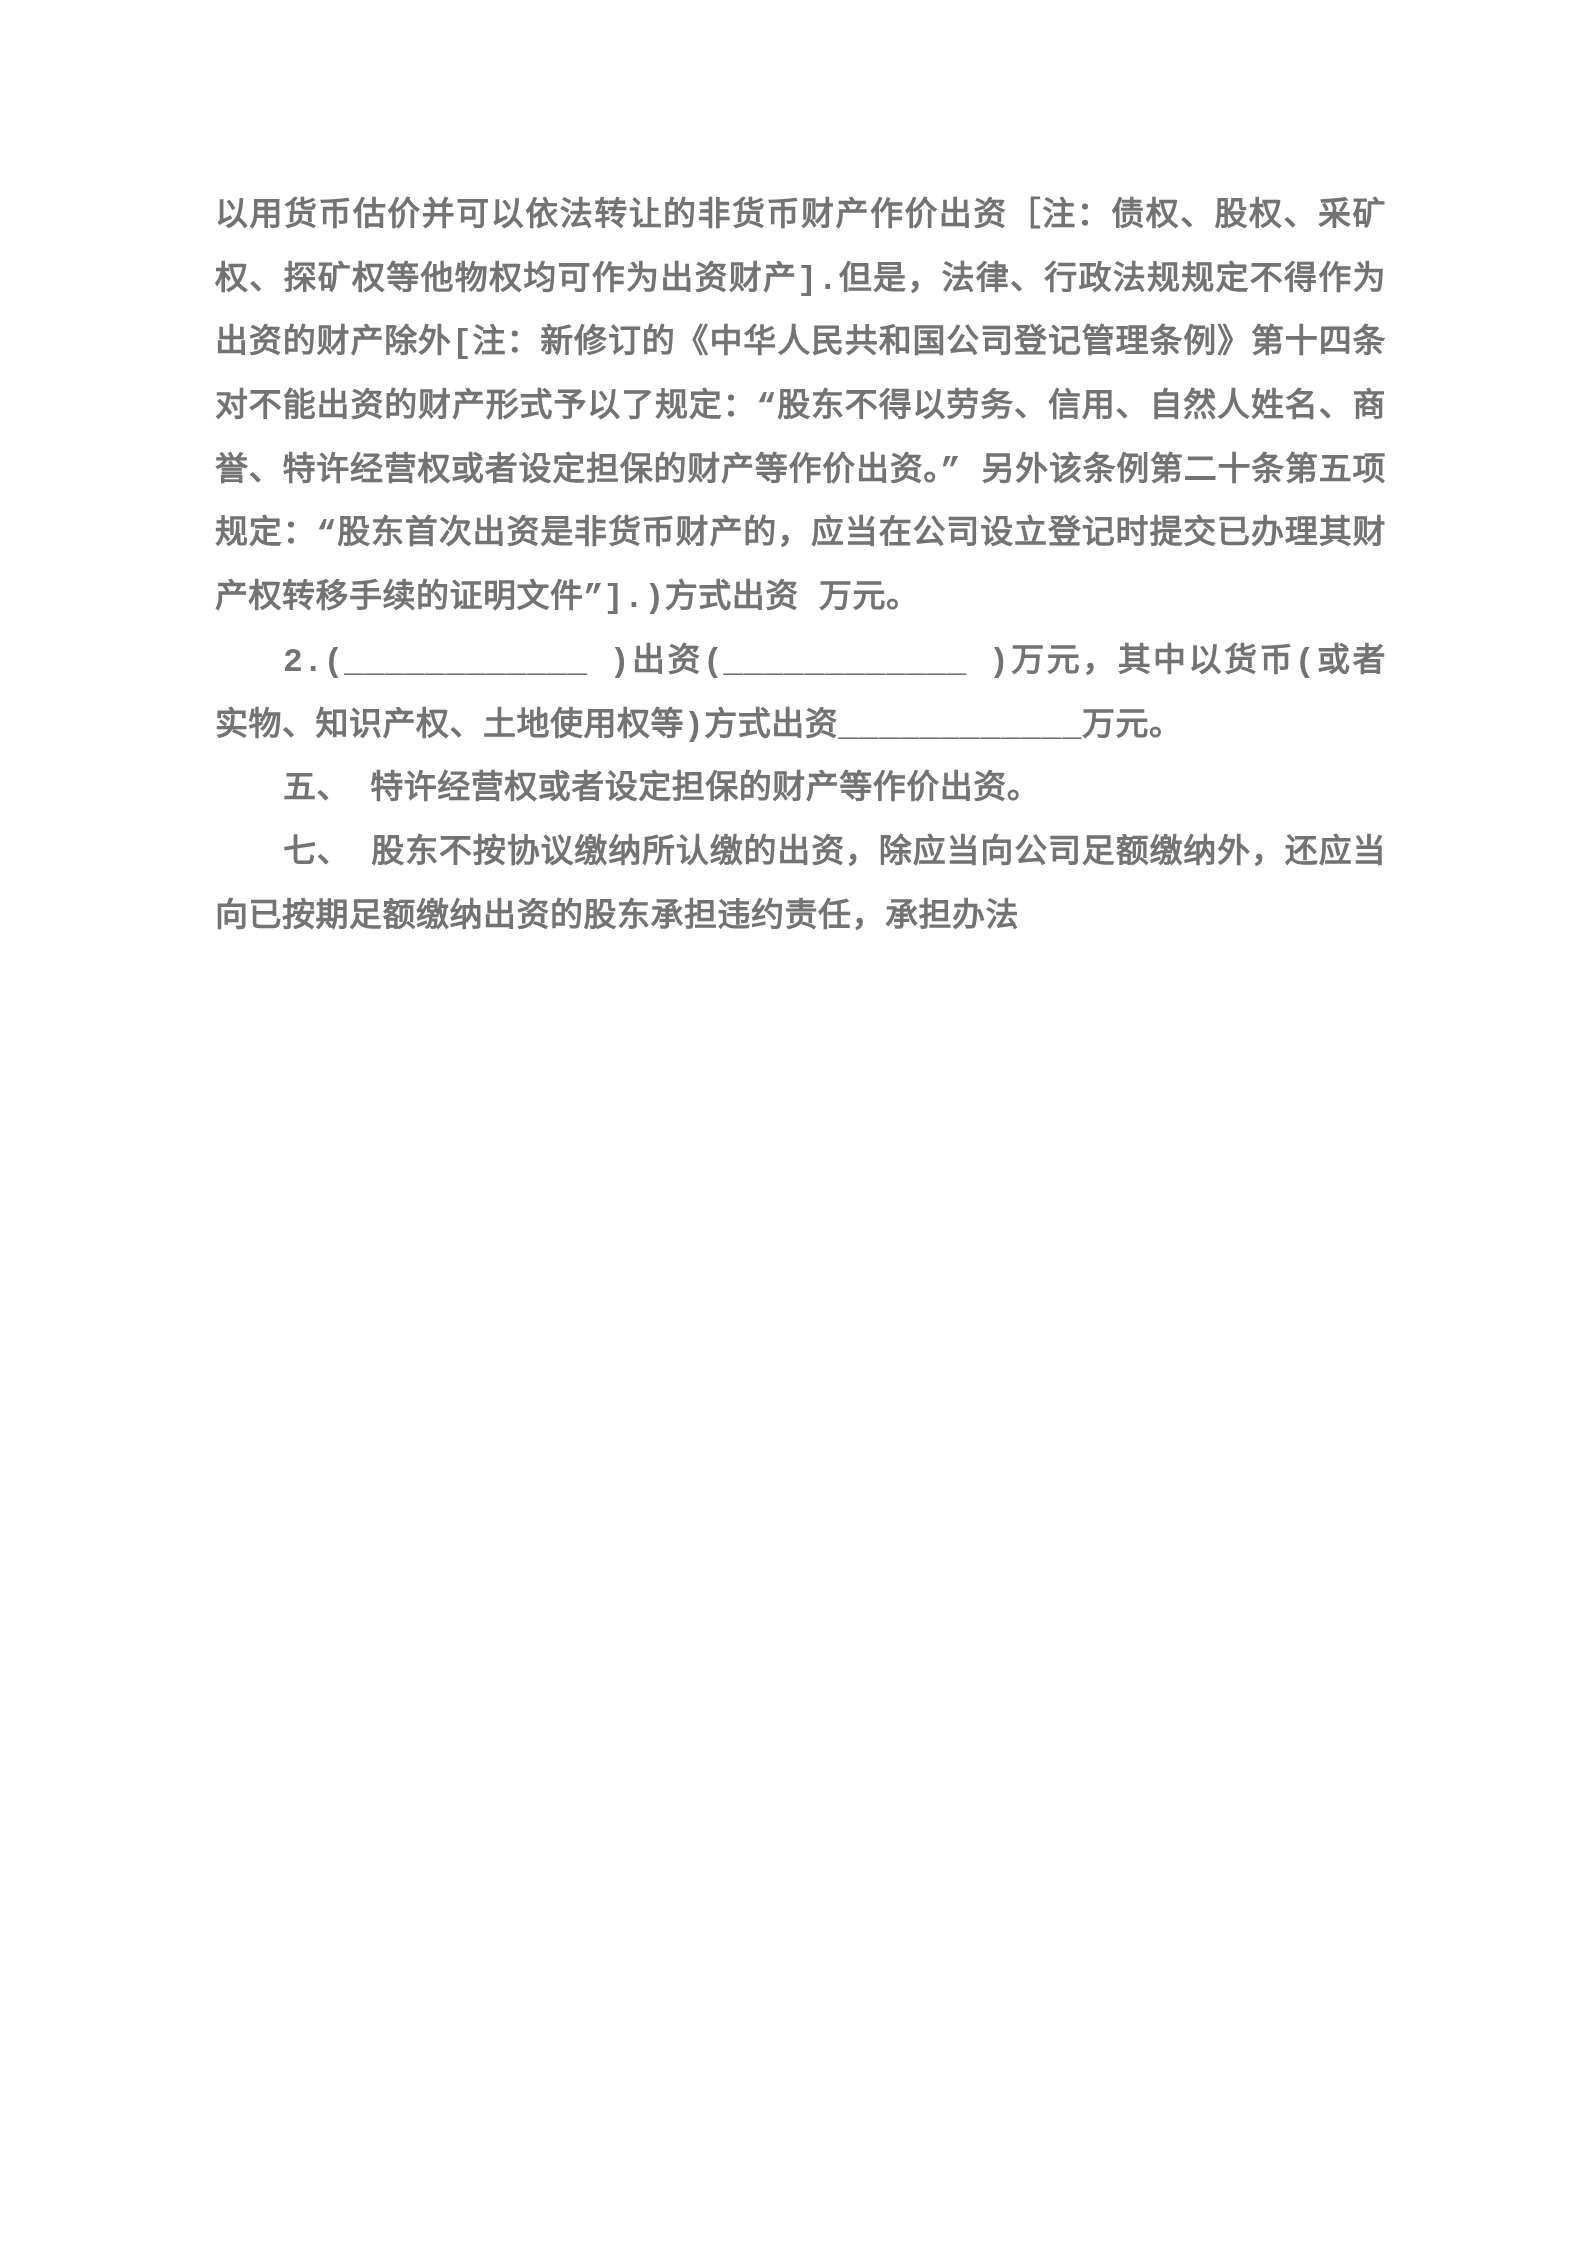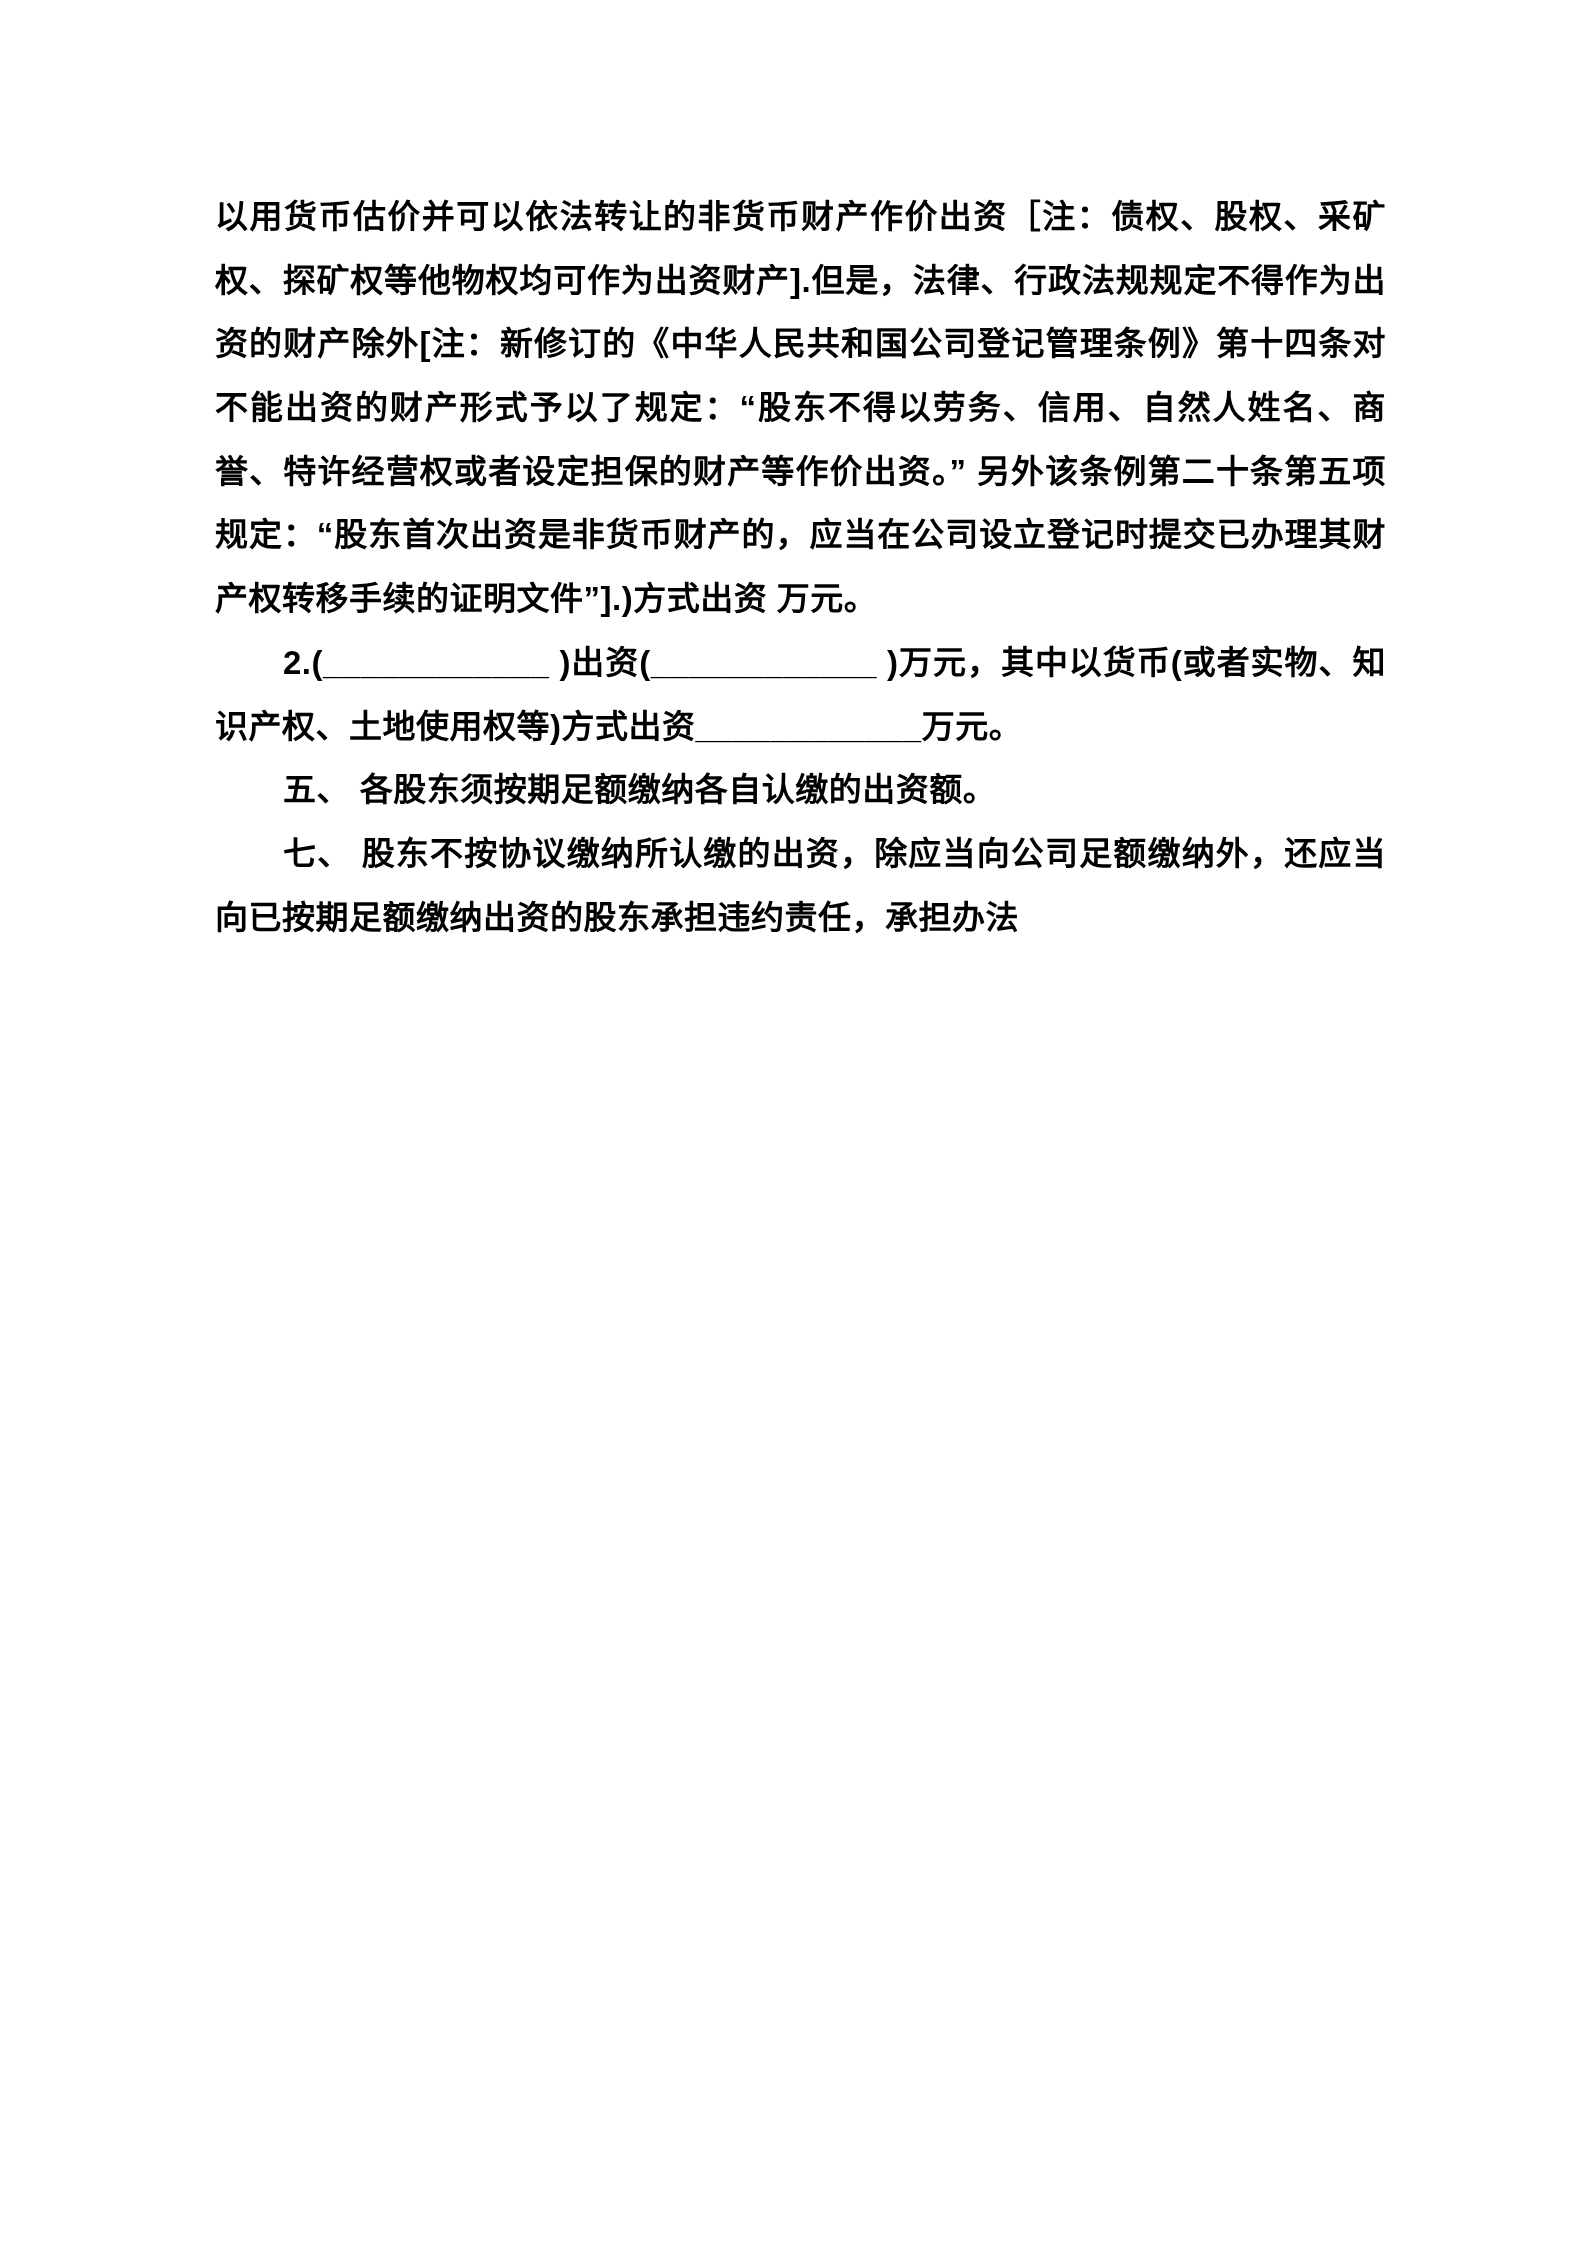--- a/index.html
+++ b/index.html
@@ -11,24 +11,24 @@
   .page {
     width: 1586px;
     height: 2244px;
     background: #ffffff;
     position: relative;
     box-sizing: border-box;
     padding: 185px 200px 120px 215px;
     font-family: "Liberation Serif", "DejaVu Serif", serif;
   }
   .doc-body {
-    font-family: Liberation Sans, sans-serif;
+    font-family: Liberation Mono, monospace;
     font-size: 33px;
     font-weight: 700;
-    color: #000000;
+    color: #737373;
     line-height: 1.93;
     letter-spacing: 0.5px;
     text-align: justify;
     text-justify: inter-ideograph;
   }
   p.para {
     margin: 0 0 0 0;
     text-indent: 0;
   }
   p.indent {
@@ -36,16 +36,16 @@
     text-indent: 68px;
   }
 </style>
 </head>
 <body>
 
 <div class="page">
   <div class="doc-body">
     <p class="para">以用货币估价并可以依法转让的非货币财产作价出资［注：债权、股权、采矿权、探矿权等他物权均可作为出资财产].但是，法律、行政法规规定不得作为出资的财产除外[注：新修订的《中华人民共和国公司登记管理条例》第十四条对不能出资的财产形式予以了规定：“股东不得以劳务、信用、自然人姓名、商誉、特许经营权或者设定担保的财产等作价出资。” 另外该条例第二十条第五项规定：“股东首次出资是非货币财产的，应当在公司设立登记时提交已办理其财产权转移手续的证明文件”].)方式出资 万元。</p>
     <p class="indent">2.(____________ )出资(____________ )万元，其中以货币(或者实物、知识产权、土地使用权等)方式出资____________万元。</p>
-    <p class="indent">五、 各股东须按期足额缴纳各自认缴的出资额。</p>
+    <p class="indent">五、 特许经营权或者设定担保的财产等作价出资。</p>
     <p class="indent">七、 股东不按协议缴纳所认缴的出资，除应当向公司足额缴纳外，还应当向已按期足额缴纳出资的股东承担违约责任，承担办法</p>
   </div>
 </div>
 
 </body></html>

